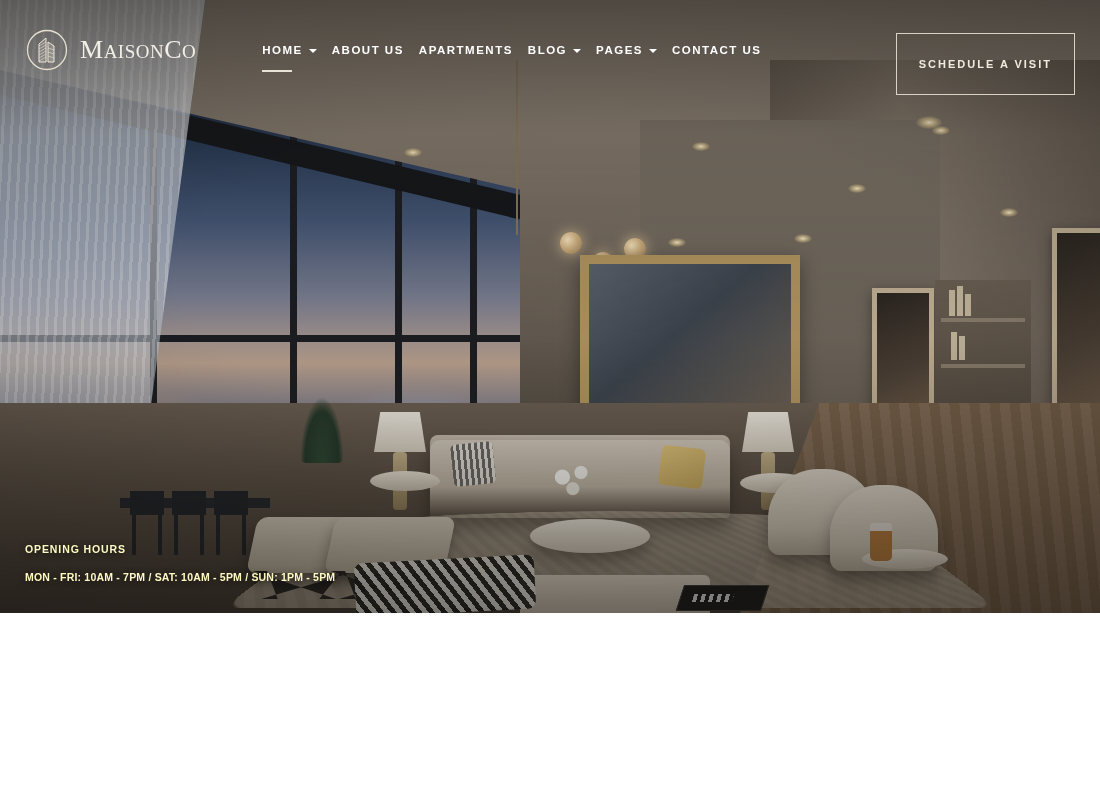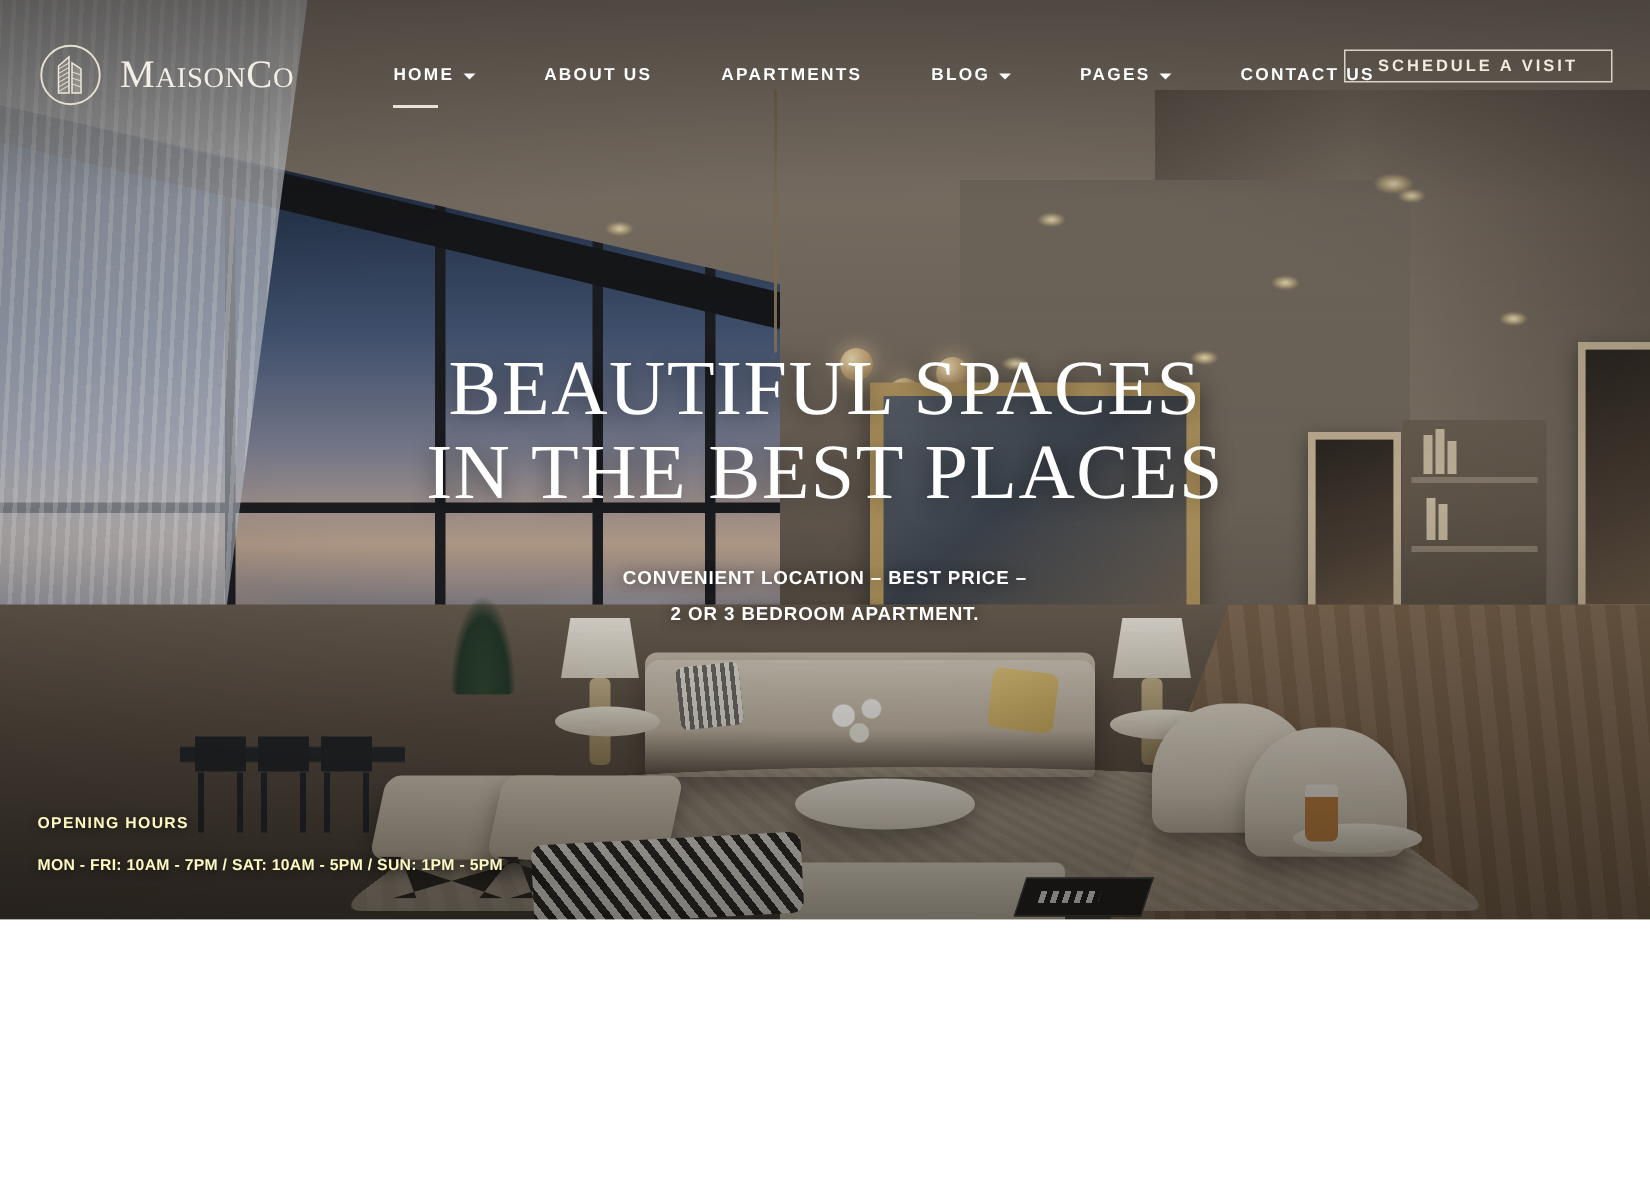--- a/index.html
+++ b/index.html
@@ -270,34 +270,34 @@
   }
   .brand { display:flex; align-items:center; margin-left:25px; }
   .logo-mark { width:44px; height:44px; flex:0 0 44px; }
   .brand-name {
     margin-left:11px; color:#f3efe6;
     font-family:"Liberation Serif", serif;
     font-size:26px; letter-spacing:.5px; white-space:nowrap;
   }
   .brand-name .sc { font-size:19px; }
 
-  .nav { display:flex; align-items:center; margin-left:66px; gap:46px; }
+  .nav { display:flex; align-items:center; margin-left:66px; gap:15px; }
   .nav-item {
     position:relative; display:flex; align-items:center; gap:6px;
     color:#ffffff; font-size:11.5px; font-weight:bold; letter-spacing:1.5px;
     text-transform:uppercase; cursor:pointer; padding:6px 0;
   }
   .caret { width:0;height:0;border-left:4px solid transparent;border-right:4px solid transparent;border-top:4px solid #ffffff; margin-top:1px;}
   .nav-underline {
     position:absolute; left:0; bottom:-10px; width:30px; height:2px; background:#e9e3d5;
   }
 
   .visit-btn {
     position:absolute; right:25px; top:33px;
-    padding:4px 22px; border:1px solid rgba(240,234,220,.85);
+    padding:24px 22px; border:1px solid rgba(240,234,220,.85);
     color:#f1ebdd; font-size:11px; font-weight:bold; letter-spacing:2px;
     background:transparent; cursor:pointer; white-space:nowrap;
   }
 
   
   .hero-copy {
     position:absolute; left:0; right:0; top:232px; text-align:center; z-index:20;
   }
   .hero-title {
     color:#ffffff; font-family:"Liberation Serif", serif;
@@ -464,30 +464,20 @@
         <span class="caret"></span>
       </div>
       <div class="nav-item">
         <span>CONTACT US</span>
       </div>
     </nav>
 
     <button class="visit-btn">SCHEDULE A VISIT</button>
   </header>
 
-  <div class="hero-copy">
-    <h1 class="hero-title">
-      <div>BEAUTIFUL SPACES</div>
-      <div>IN THE BEST PLACES</div>
-    </h1>
-    <div class="hero-sub">
-      <div>CONVENIENT LOCATION – BEST PRICE –</div>
-      <div>2 OR 3 BEDROOM APARTMENT.</div>
-    </div>
-  </div>
 
   <div class="hours">
     <div class="hours-title">OPENING HOURS</div>
     <div class="hours-text">MON - FRI: 10AM - 7PM / SAT: 10AM - 5PM / SUN: 1PM - 5PM</div>
   </div>
 </section>
 
 <section class="overview">
   
 

